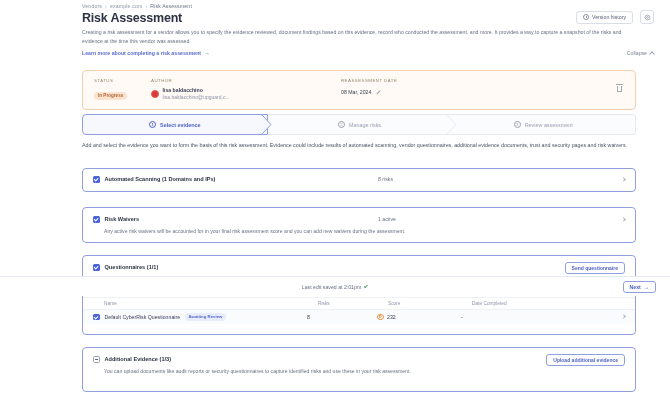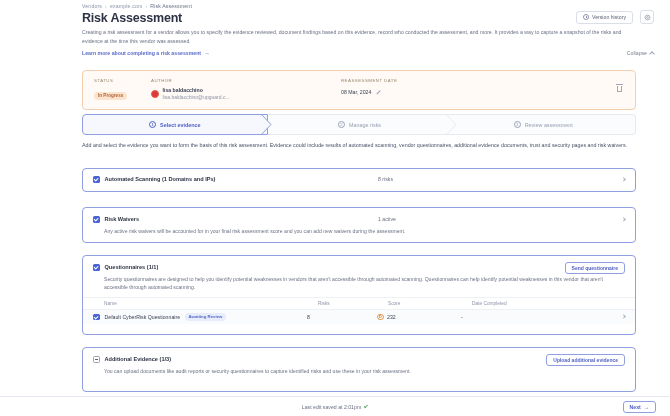--- a/index.html
+++ b/index.html
@@ -3,21 +3,21 @@
 <meta charset="utf-8">
 <style>
   * { box-sizing: border-box; margin: 0; padding: 0; }
   html, body {
     width: 670px; height: 416px;
     font-family: "Liberation Sans", sans-serif;
     background: #ffffff;
     color: #3b4256;
     overflow: hidden;
   }
-  .page { position: relative; width: 670px; height: 416px; background:#fff; }
+  .page { position: relative; width: 670px; height: 296px; background:#fff; }
 
   
   .breadcrumb {
     position:absolute; left:82px; top:3px;
     font-size:5.2px; letter-spacing:0.15px; color:#8d94a8;
     display:flex; align-items:center; gap:3px;
   }
   .breadcrumb .crumb { color:#8d94a8; text-decoration:none; }
   .breadcrumb .crumb.current { color:#6a7183; }
   .breadcrumb .sep { color:#b8bdca; font-size:5px; }

